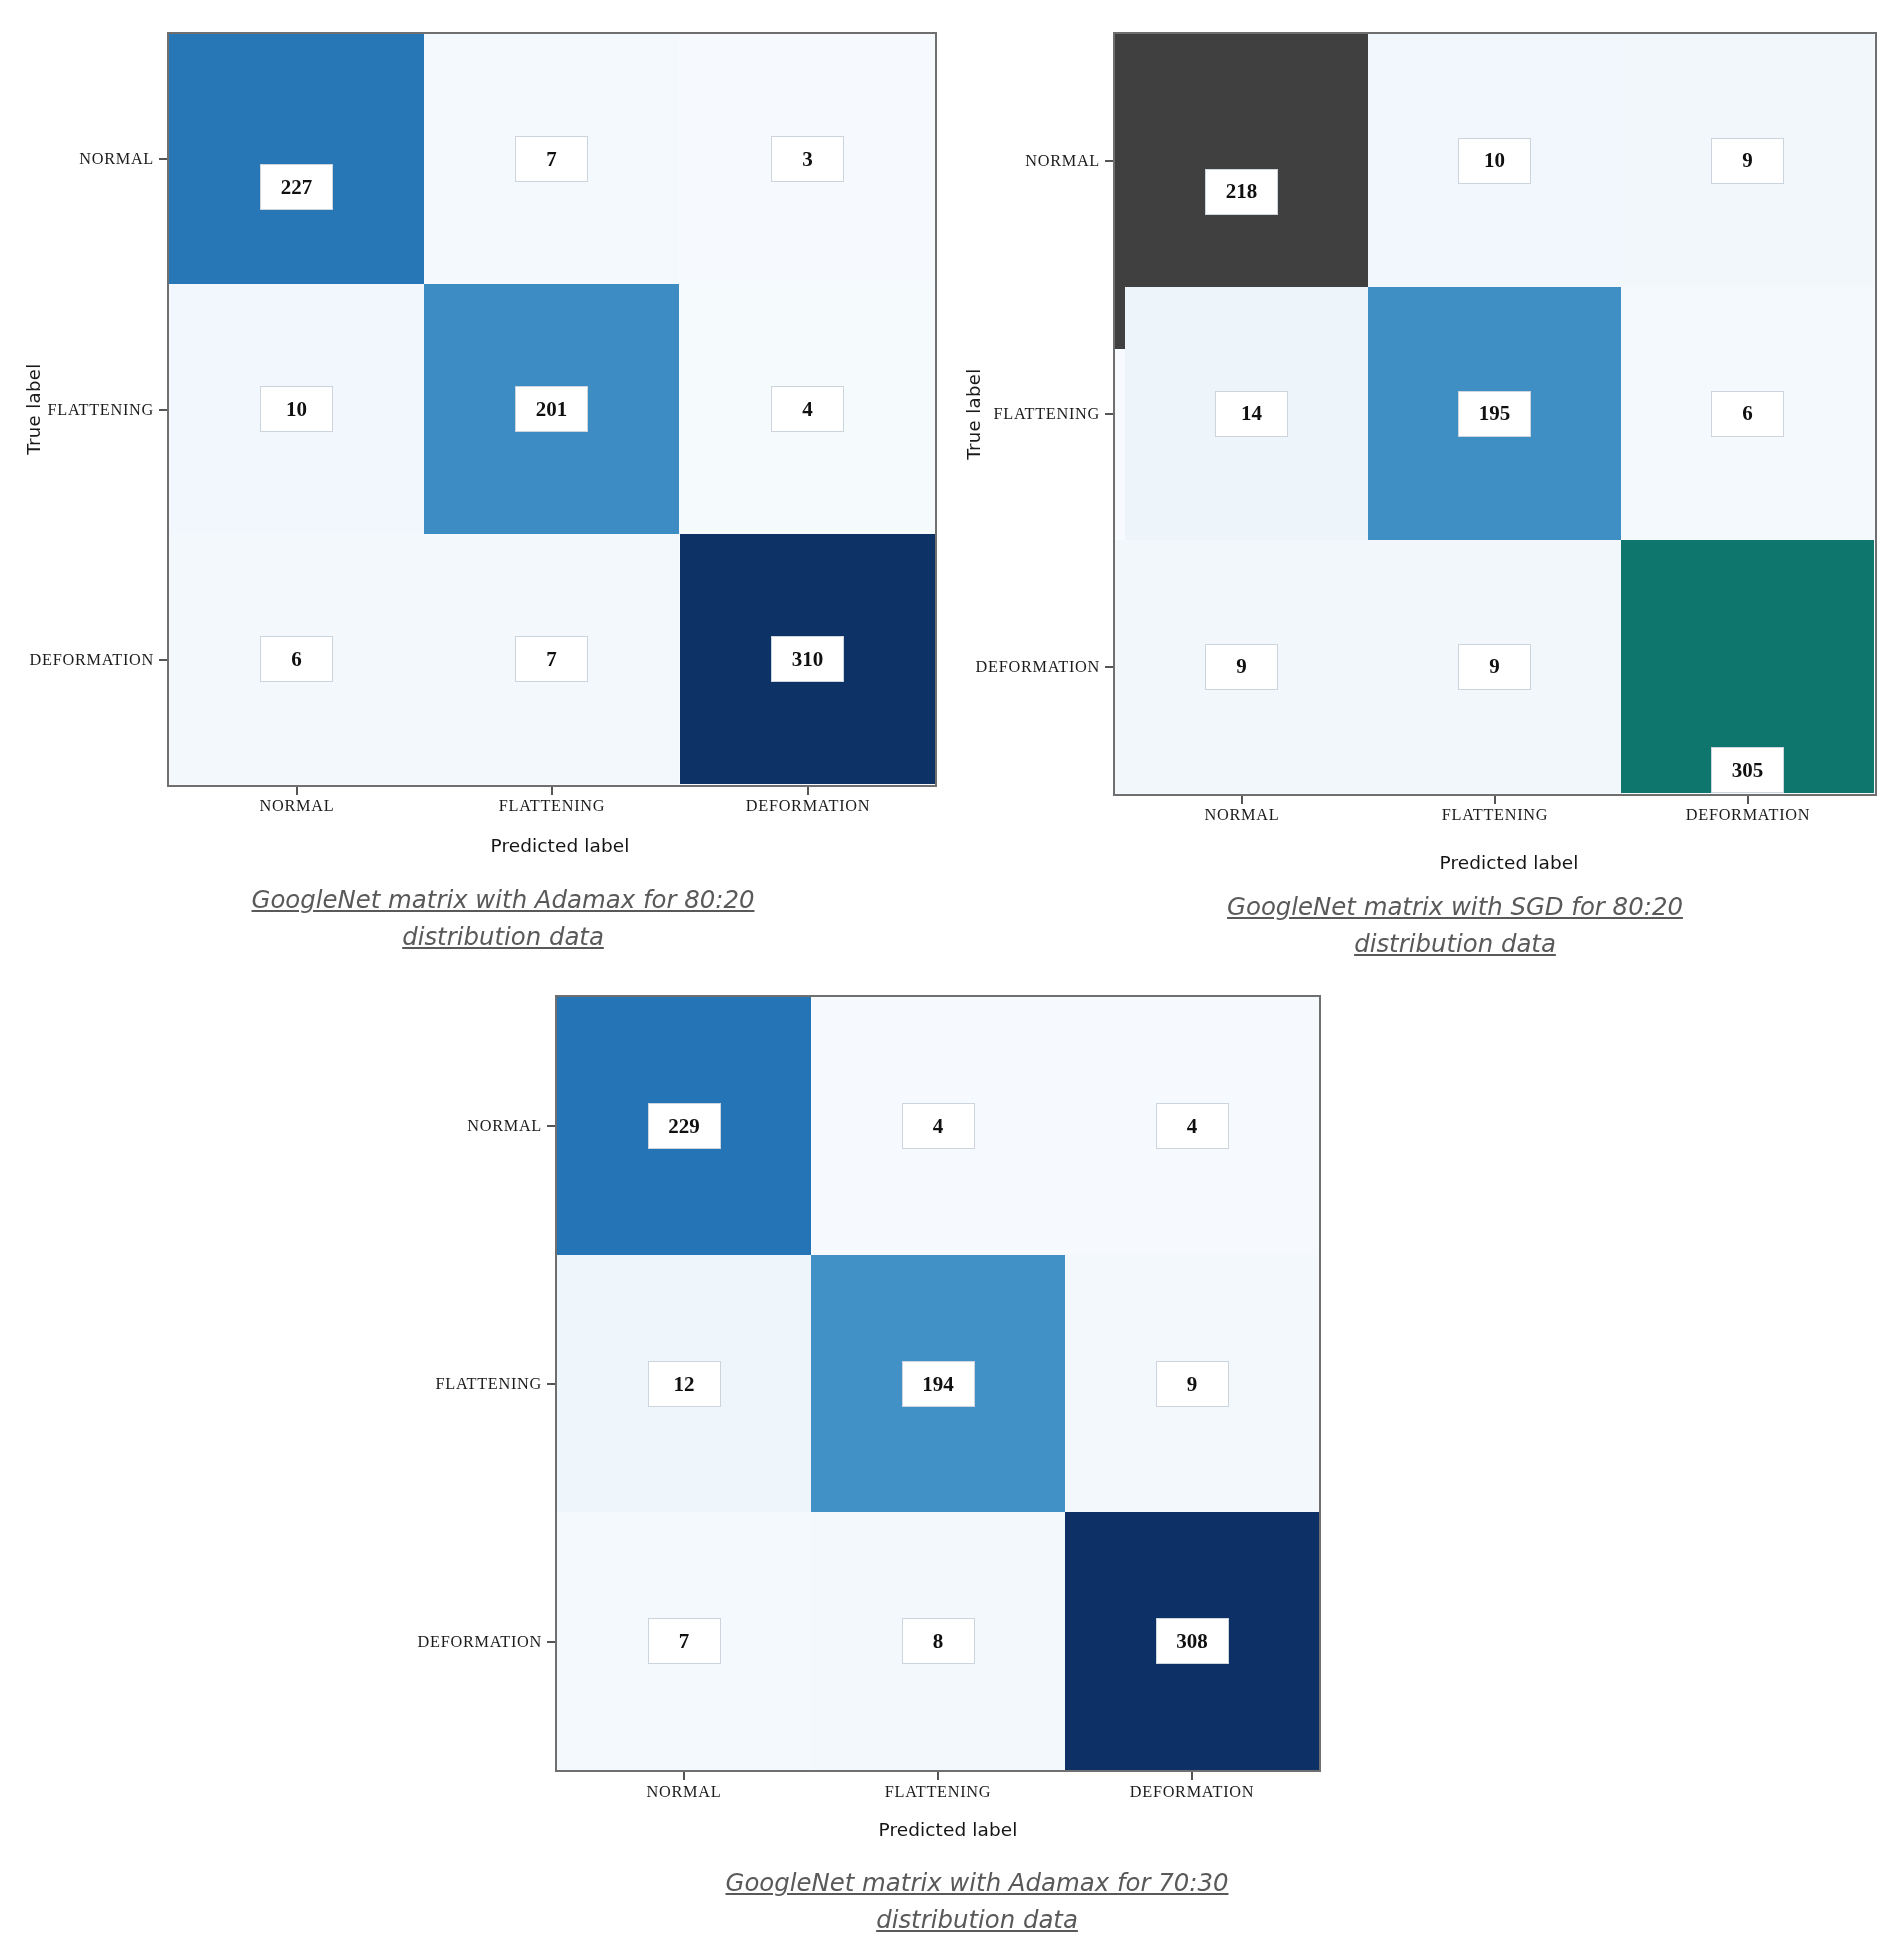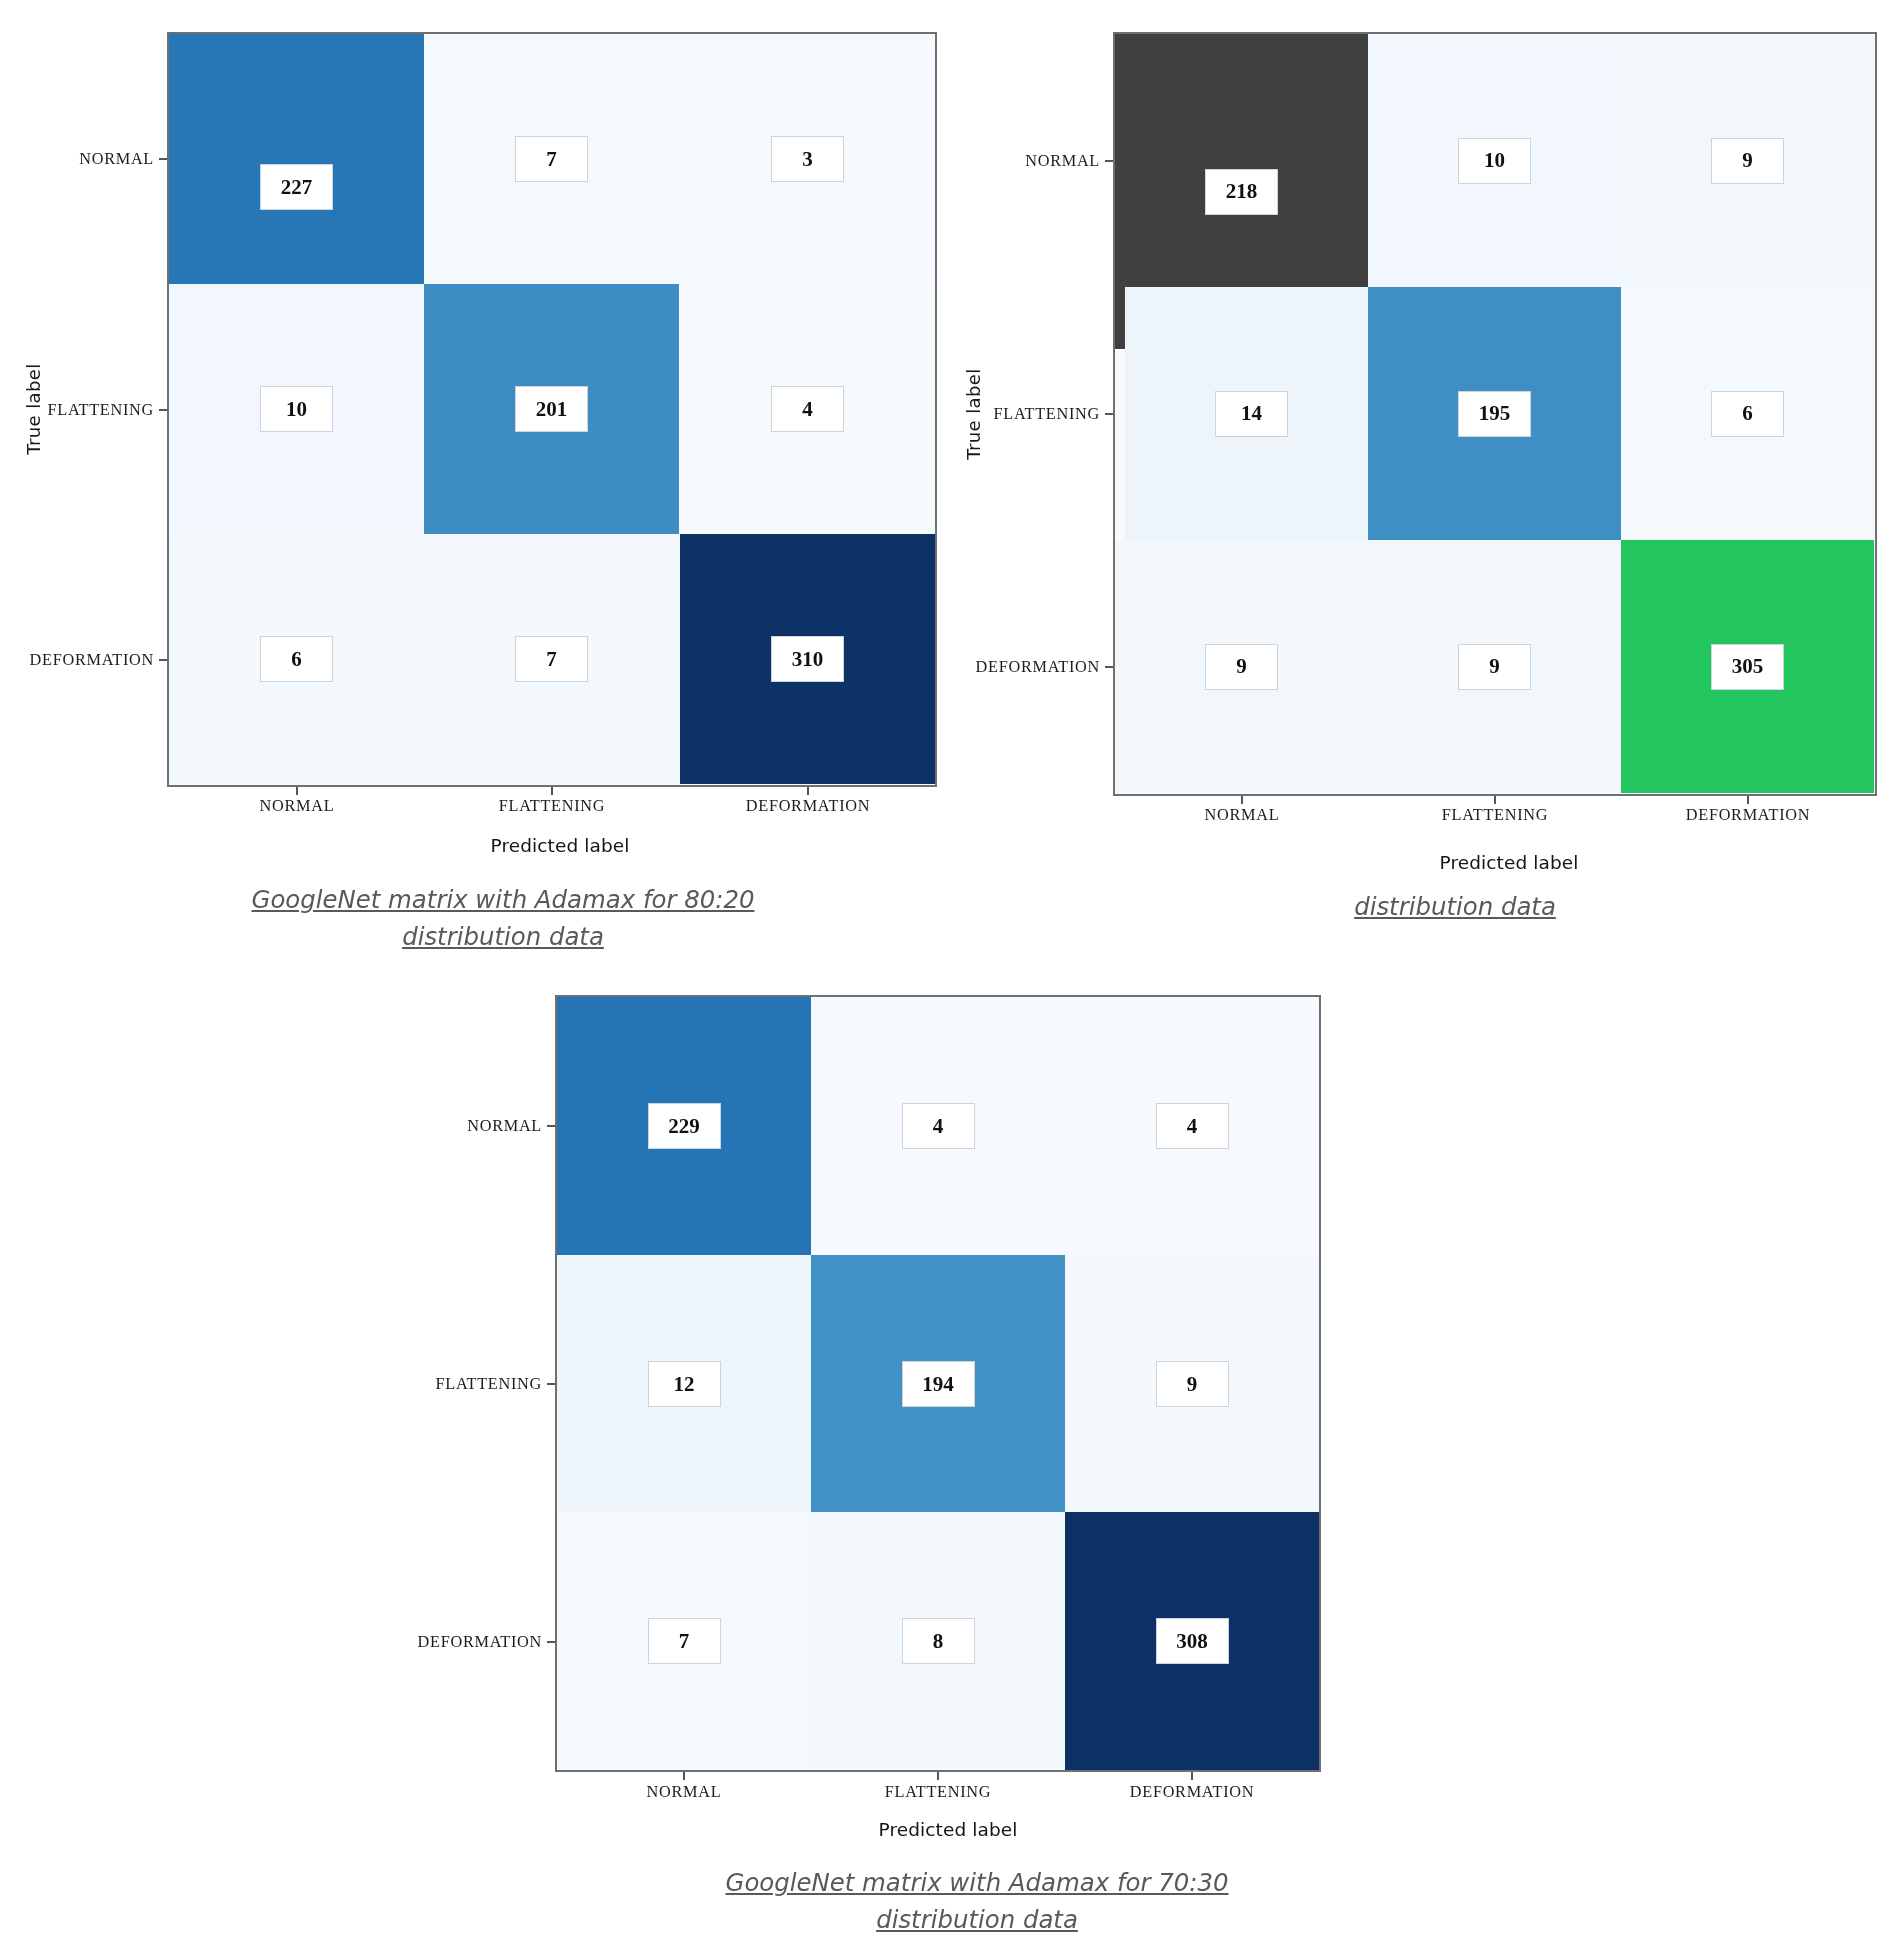--- a/index.html
+++ b/index.html
@@ -122,27 +122,28 @@
       </div>
       <div class="cell" style="left: 506px; top: 253px; width: 253px; height: 253px; background: rgb(244, 249, 253);">
         <span class="vbox">6</span>
       </div>
       <div class="cell" style="left: 0px; top: 506px; width: 253px; height: 253px; background: rgb(242, 247, 252);">
         <span class="vbox">9</span>
       </div>
       <div class="cell" style="left: 253px; top: 506px; width: 253px; height: 253px; background: rgb(242, 247, 252);">
         <span class="vbox">9</span>
       </div>
-      <div class="cell" style="left: 506px; top: 506px; width: 253px; height: 253px; background: #22c55e;">
+      <div class="cell" style="left: 506px; top: 506px; width: 253px; height: 253px; background: #0f766e; align-items: flex-end;">
         <span class="vbox">305</span>
       </div>
     </div>
   <div class="ylabel f2-ylabel">True label</div>
   <div class="xlabel f2-xlabel">Predicted label</div>
   <div class="caption f2-caption">
+    <div>GoogleNet matrix with SGD for 80:20</div>
     <div>distribution data</div>
   </div>
 <div class="ytick" style="left: 915px; top: 149px;">NORMAL</div>
     <div class="tickmark" style="left: 1105px; top: 160px; width: 8.1px; height: 2.2px;"></div>
     <div class="ytick" style="left: 915px; top: 402px;">FLATTENING</div>
     <div class="tickmark" style="left: 1105px; top: 413px; width: 8.1px; height: 2.2px;"></div>
     <div class="ytick" style="left: 915px; top: 655px;">DEFORMATION</div>
     <div class="tickmark" style="left: 1105px; top: 666px; width: 8.1px; height: 2.2px;"></div>
     <div class="xtick" style="left: 1116px; top: 804px;">NORMAL</div>
     <div class="tickmark" style="left: 1241px; top: 796px; width: 2.2px; height: 8.1px;"></div>

